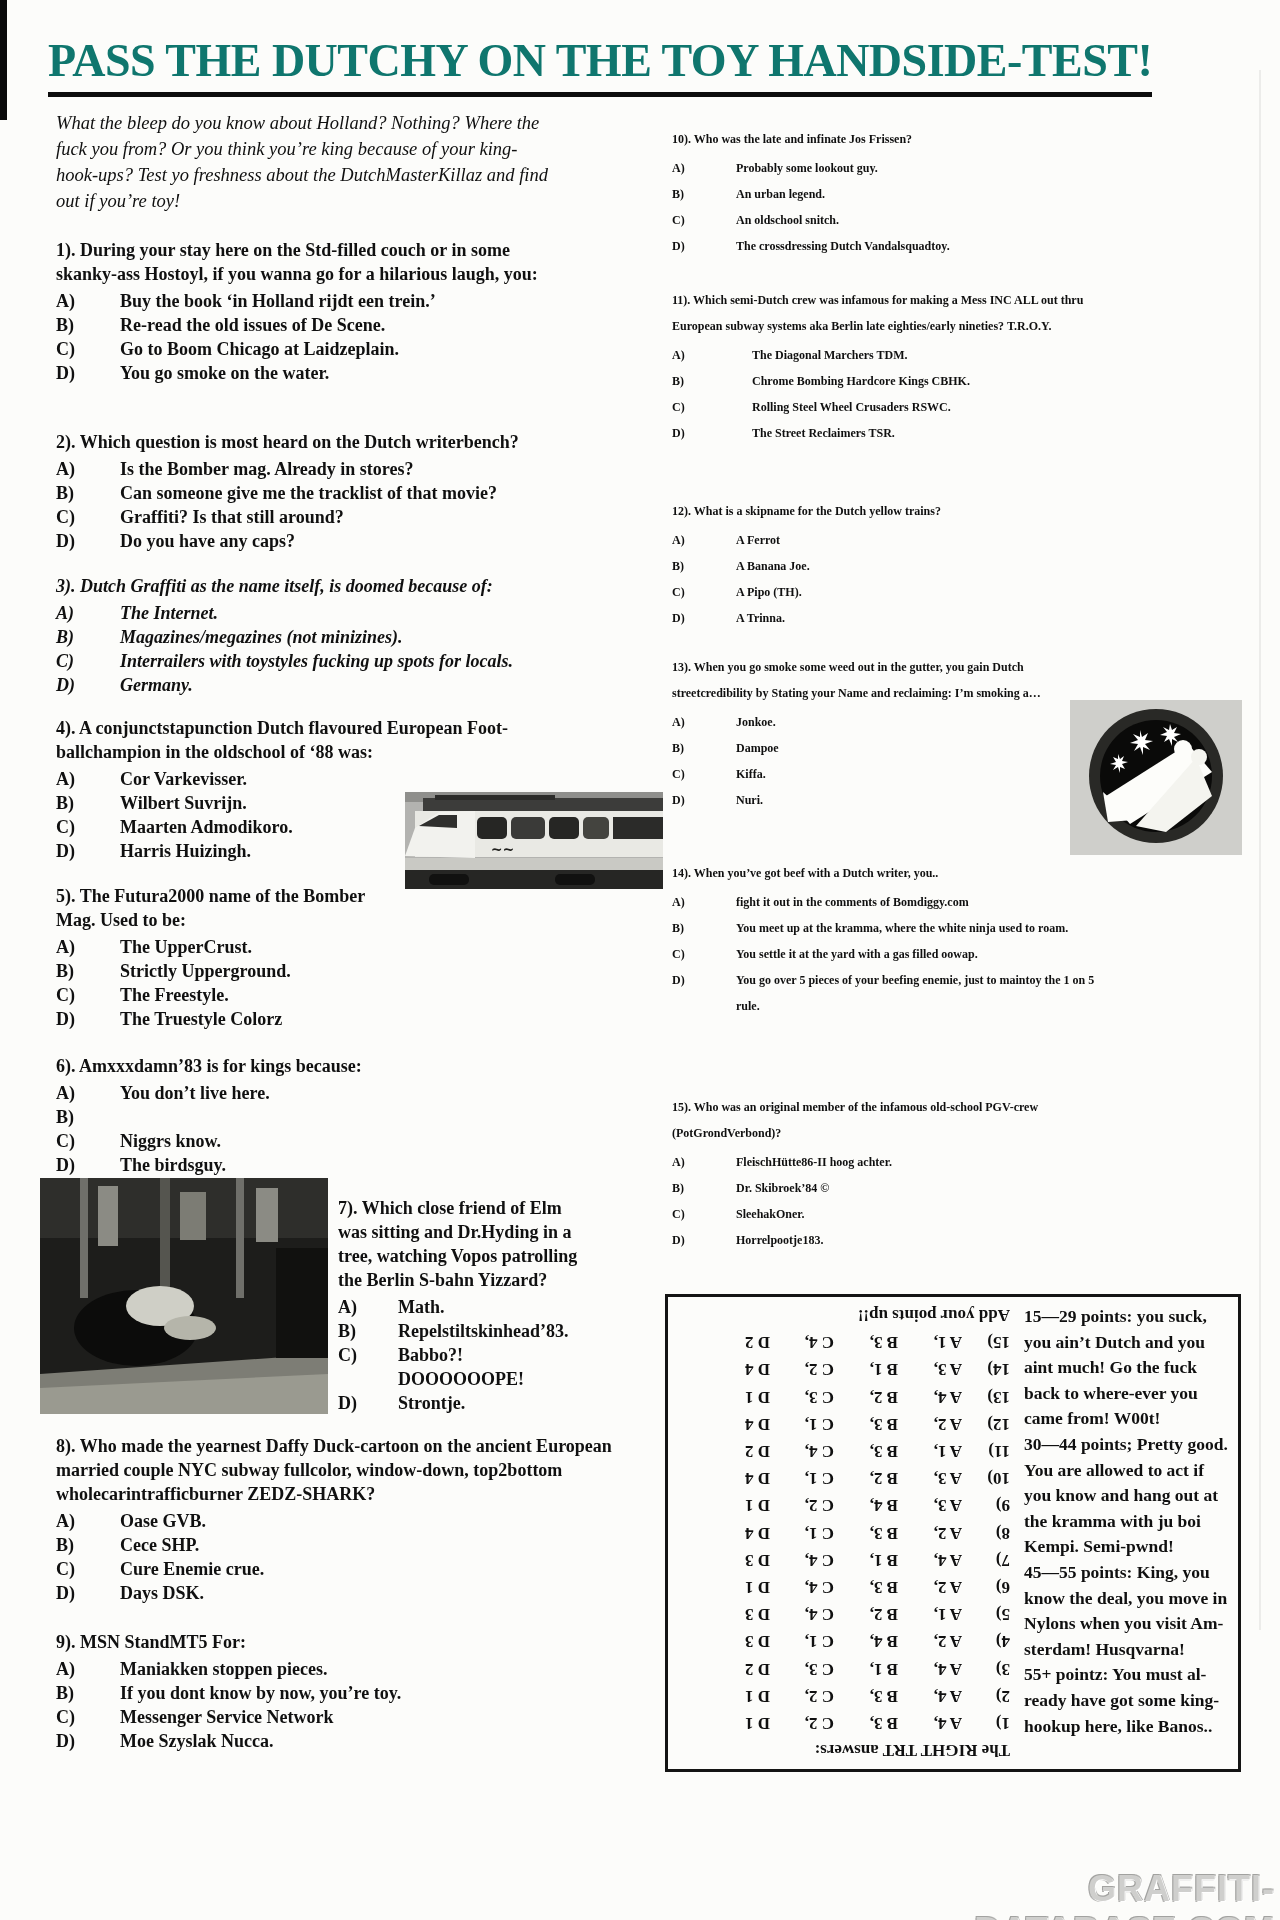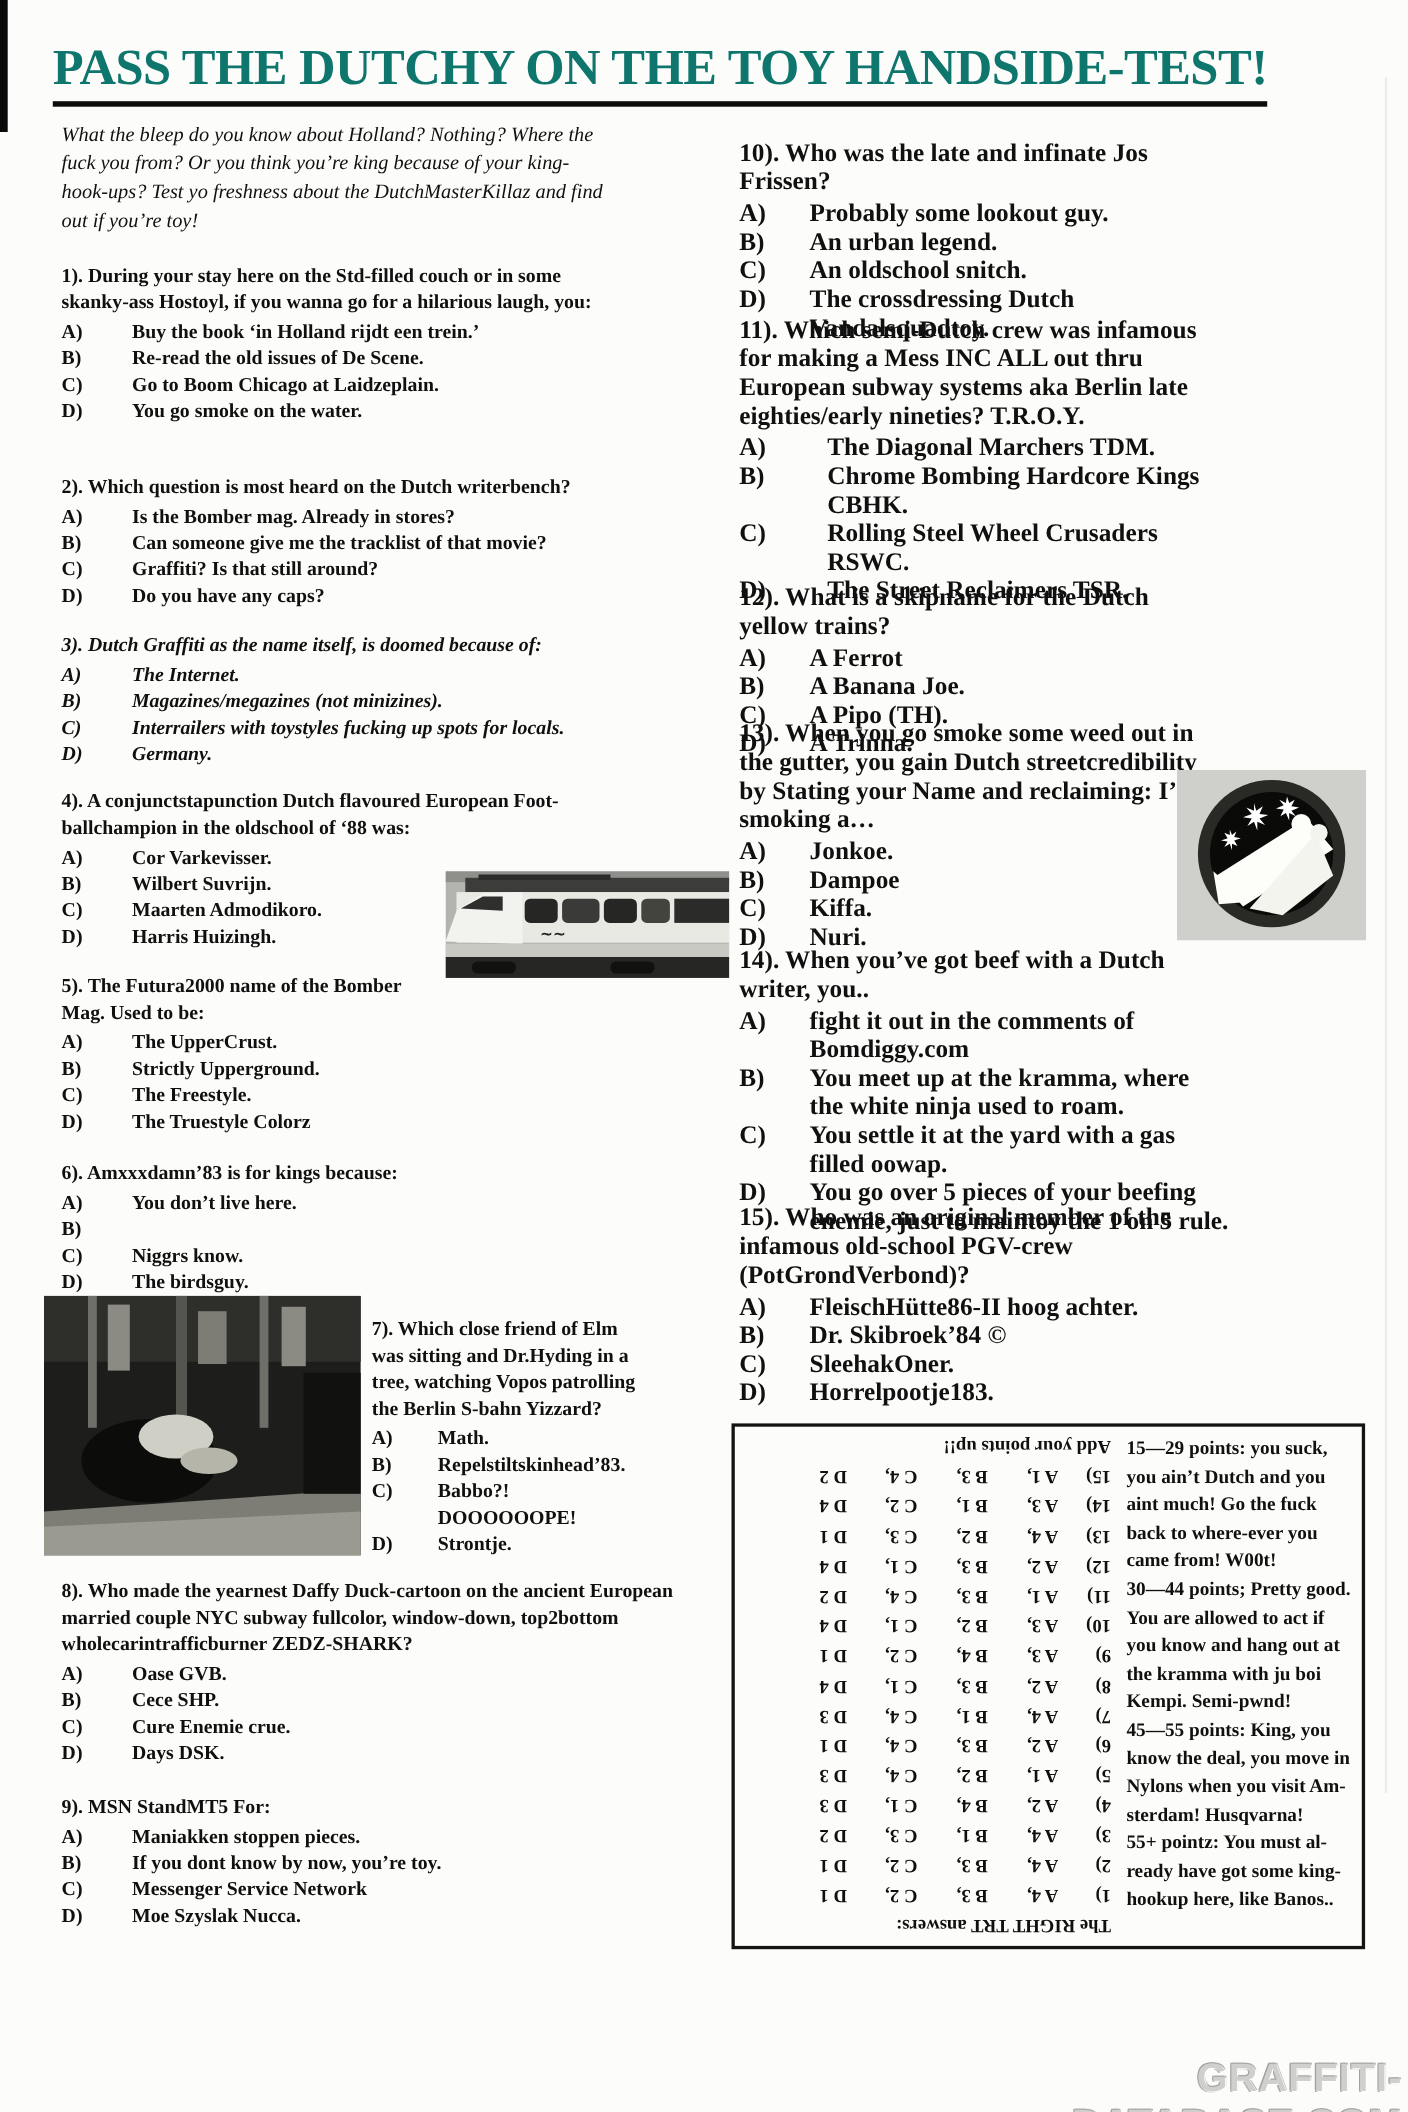--- a/index.html
+++ b/index.html
@@ -14,21 +14,21 @@
     font-size:46px; font-weight:bold; letter-spacing:-0.5px;
     white-space:nowrap; border-bottom:5px solid #0d0d0d; padding-bottom:5px;
     color:#0f766e;
   }
   .intro {
     left:56px; top:110px; width:500px;
     font-style:italic; font-size:18.5px; line-height:26px;
   }
   .q { position:absolute; font-weight:bold; }
   .lcol { font-size:18px; line-height:24px; width:500px; }
-  .rcol { font-size:23px; line-height:26px; width:430px; }
+  .rcol { font-size:12px; line-height:26px; width:430px; }
   .qhead { font-weight:bold; }
   .opts { margin-top:3px; }
   .opt { display:flex; }
   .olabel { flex:0 0 64px; }
   .q7 .olabel { flex:0 0 60px; }
   .otext { flex:1; }
   
   .box {
     left:665px; top:1294px; width:576px; height:478px;
     border:3px solid #141414; box-sizing:border-box;
@@ -302,21 +302,21 @@
         <span class="olabel" style="flex-basis:80px;">C)</span>
         <span class="otext">Rolling Steel Wheel Crusaders RSWC.</span>
       </div>
     <div class="opt">
         <span class="olabel" style="flex-basis:80px;">D)</span>
         <span class="otext">The Street Reclaimers TSR.</span>
       </div>
   </div>
 </div>
 
-<div class="q rcol" style="left:672px;top:498px;margin-top:32px;">
+<div class="q rcol" style="left:672px;top:498px;">
   <div class="qhead">12). What is a skipname for the Dutch yellow trains?</div>
   <div class="opts">
     <div class="opt">
         <span class="olabel">A)</span>
         <span class="otext">A Ferrot</span>
       </div>
     <div class="opt">
         <span class="olabel">B)</span>
         <span class="otext">A Banana Joe.</span>
       </div>

